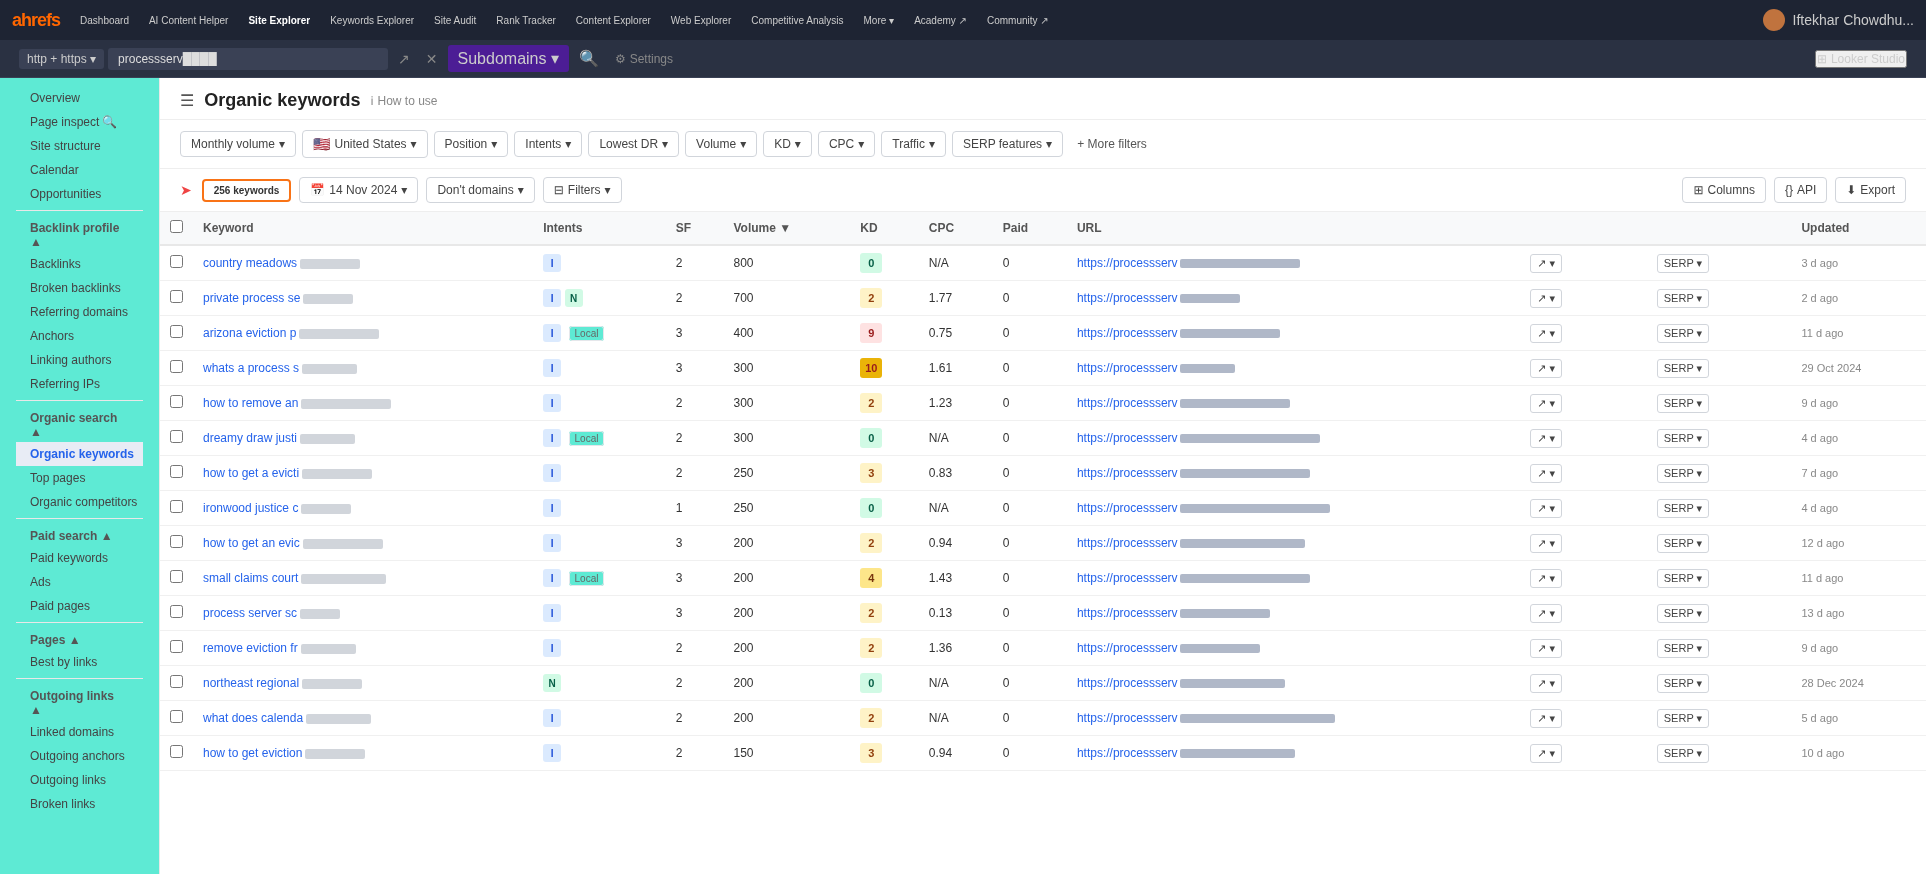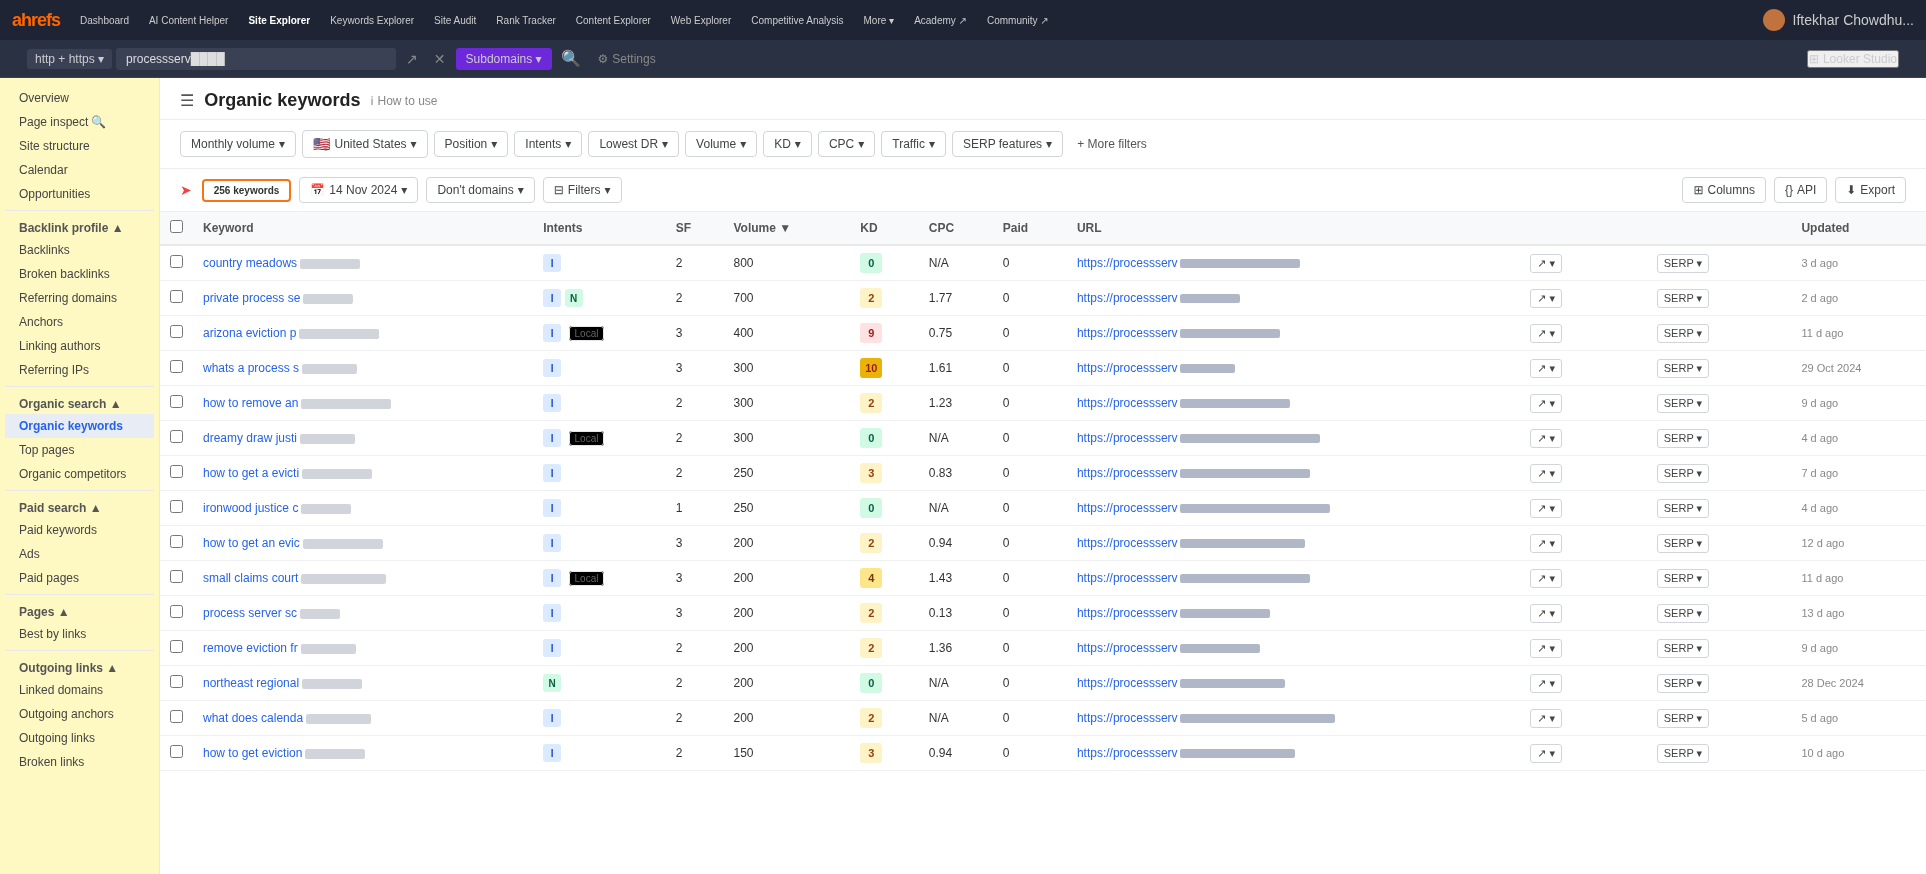--- a/index.html
+++ b/index.html
@@ -9,34 +9,34 @@
     .top-nav { background: #1e2433; display: flex; align-items: center; height: 40px; padding: 0 12px; gap: 4px; }
     .logo { color: #f60; font-weight: 900; font-size: 18px; margin-right: 8px; letter-spacing: -1px; }
     .nav-item { color: #ccc; font-size: 10px; padding: 4px 8px; cursor: pointer; border-radius: 3px; white-space: nowrap; }
     .nav-item:hover, .nav-item.active { color: #fff; }
     .nav-item.active { color: #fff; font-weight: 600; }
     .nav-right { margin-left: auto; display: flex; align-items: center; gap: 8px; }
     .nav-user { color: #ccc; font-size: 14px; display: flex; align-items: center; gap: 4px; }
     .user-avatar { width: 22px; height: 22px; background: #c0733e; border-radius: 50%; display: inline-block; }
 
     
-    .url-bar { background: #2a3142; display: flex; align-items: center; height: 38px; padding: 0 27px; gap: 8px; border-bottom: 1px solid #3a4155; }
+    .url-bar { background: #2a3142; display: flex; align-items: center; height: 38px; padding: 0 19px; gap: 8px; border-bottom: 1px solid #3a4155; }
     .protocol-select { background: #3a4155; color: #ccc; border: none; border-radius: 3px; padding: 3px 8px; font-size: 12px; cursor: pointer; }
     .url-input { background: #3a4155; color: #ddd; border: none; border-radius: 3px; padding: 4px 10px; font-size: 12px; width: 280px; }
     .url-action-btn { background: none; border: none; color: #888; cursor: pointer; padding: 2px 6px; font-size: 14px; }
-    .subdomains-btn { background: #6d28d9; color: #ccc; border: none; border-radius: 3px; padding: 4px 10px; font-size: 12px; cursor: pointer; display: flex; align-items: center; gap: 4px; }
+    .subdomains-btn { background: #4c1d95; color: #ccc; border: none; border-radius: 3px; padding: 4px 10px; font-size: 16px; cursor: pointer; display: flex; align-items: center; gap: 4px; }
     .search-btn { background: none; border: none; color: #888; cursor: pointer; font-size: 16px; padding: 2px 6px; }
     .settings-btn { background: none; border: none; color: #888; cursor: pointer; font-size: 12px; padding: 2px 6px; display: flex; align-items: center; gap: 4px; }
     .looker-btn { margin-left: auto; color: #ccc; font-size: 12px; cursor: pointer; display: flex; align-items: center; gap: 4px; }
 
     
     .layout { display: flex; height: calc(100vh - 78px); }
 
     
-    .sidebar { width: 160px; min-width: 160px; background: #fef9c3; border-right: 1px solid #e8e8e8; overflow-y: auto; padding: 8px 5px; }
+    .sidebar { width: 160px; min-width: 160px; background: #5eead4; border-right: 1px solid #e8e8e8; overflow-y: auto; padding: 8px 16px; }
     .sidebar-item { padding: 5px 14px; color: #444; cursor: pointer; font-size: 12px; white-space: nowrap; display: flex; align-items: center; gap: 4px; }
     .sidebar-item.active { background: #e8ecf5; color: #2563eb; font-weight: 600; }
     .sidebar-section { padding: 6px 14px 3px; color: #555; font-weight: 700; font-size: 12px; cursor: pointer; display: flex; align-items: center; gap: 4px; }
     .sidebar-divider { height: 1px; background: #e8e8e8; margin: 4px 0; }
 
     
     .main { flex: 1; overflow-y: auto; padding: 0; }
     .page-header { display: flex; align-items: center; gap: 10px; padding: 12px 20px 8px; border-bottom: 1px solid #eee; }
     .page-title { font-size: 18px; font-weight: 700; color: #222; }
     .how-to-use { color: #888; font-size: 12px; display: flex; align-items: center; gap: 4px; cursor: pointer; }
@@ -75,21 +75,21 @@
     .kd-badge { display: inline-flex; align-items: center; justify-content: center; min-width: 22px; height: 20px; border-radius: 3px; font-size: 11px; font-weight: 700; padding: 0 4px; }
     .kd-0 { background: #d1fae5; color: #065f46; }
     .kd-2 { background: #fef3c7; color: #92400e; }
     .kd-3 { background: #fef3c7; color: #92400e; }
     .kd-4 { background: #fde68a; color: #78350f; }
     .kd-9 { background: #fee2e2; color: #991b1b; }
     .kd-10 { background: #eab308; color: #991b1b; }
     .url-cell { color: #2563eb; max-width: 280px; overflow: hidden; text-overflow: ellipsis; white-space: nowrap; cursor: pointer; }
     .serp-btn { background: #fff; border: 1px solid #d1d5db; border-radius: 3px; padding: 2px 6px; font-size: 11px; cursor: pointer; color: #444; display: inline-flex; align-items: center; gap: 2px; margin-left: 42px; }
     .trend-btn { background: #fff; border: 1px solid #d1d5db; border-radius: 3px; padding: 2px 6px; font-size: 11px; cursor: pointer; color: #444; }
-    .local-badge { background: #000000; border: 1px solid #e5e7eb; border-radius: 3px; padding: 1px 5px; font-size: 10px; color: #666; margin-left: 4px; }
+    .local-badge { background: #5eead4; border: 1px solid #e5e7eb; border-radius: 3px; padding: 1px 5px; font-size: 10px; color: #666; margin-left: 4px; }
     .checkbox-cell { width: 30px; }
     input[type="checkbox"] { cursor: pointer; }
     .updated-text { color: #888; font-size: 11px; white-space: nowrap; }
     .url-bar-section { display: flex; align-items: center; gap: 4px; }
     .url-blur { display: inline-block; background: #b0b8c8; border-radius: 2px; height: 9px; vertical-align: middle; margin-left: 2px; }
   </style>
 </head>
 <body>
 
 <div class="top-nav">

